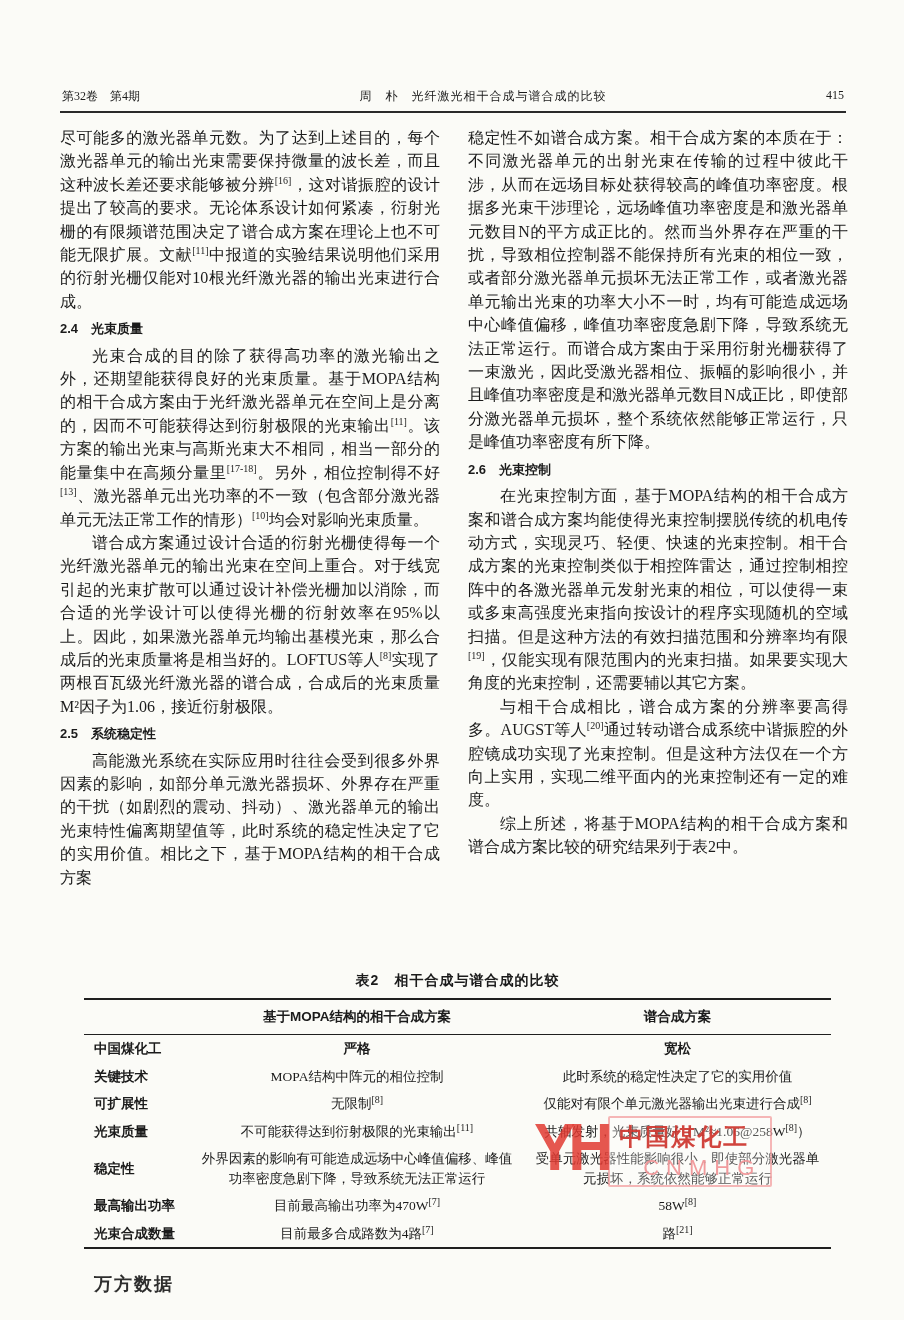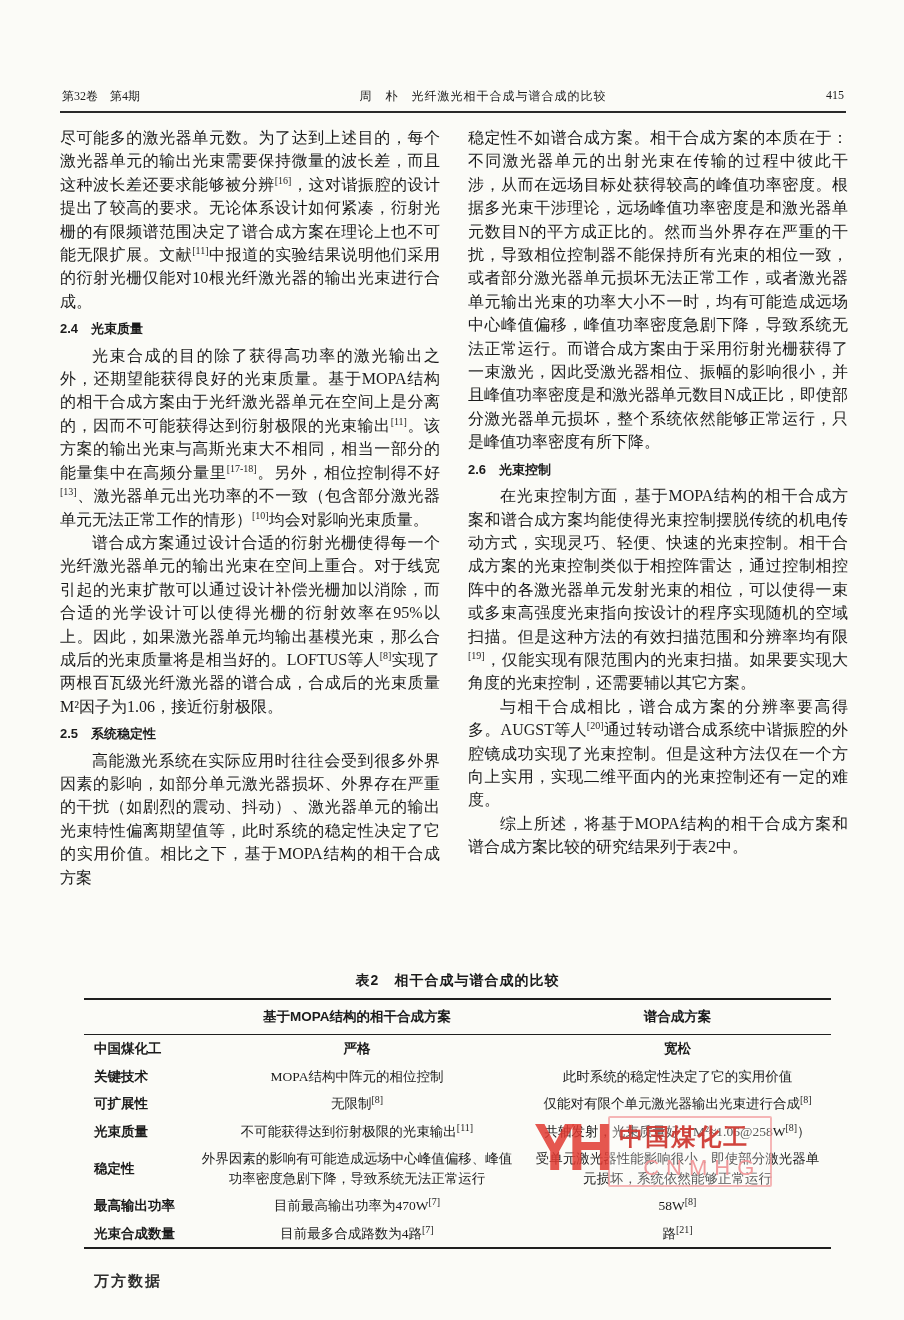--- a/index.html
+++ b/index.html
@@ -62,21 +62,21 @@
   }
   .wm-cn {
     font-family:"Liberation Sans","DejaVu Sans",sans-serif; font-size:24px;
     color:rgba(205,52,45,.92); letter-spacing:2px; font-weight:bold;
   }
   .wm-en {
     font-family:"Liberation Sans","DejaVu Sans",sans-serif; font-size:22px;
     color:rgba(240,150,152,.95); letter-spacing:7px; margin-top:2px;margin-left:24px;
   }
   .wanfang {
-    position:absolute; left:94px; top:1272px; font-size:15px; font-weight:bold;
+    position:absolute; left:94px; top:1272px; font-size:18px; font-weight:bold;
     color:#2e2e2e; letter-spacing:2px;
   }
 </style>
 </head>
 <body>
 
 <div>
 
   <div class="hdr">
     <span>第32卷　第4期</span>

